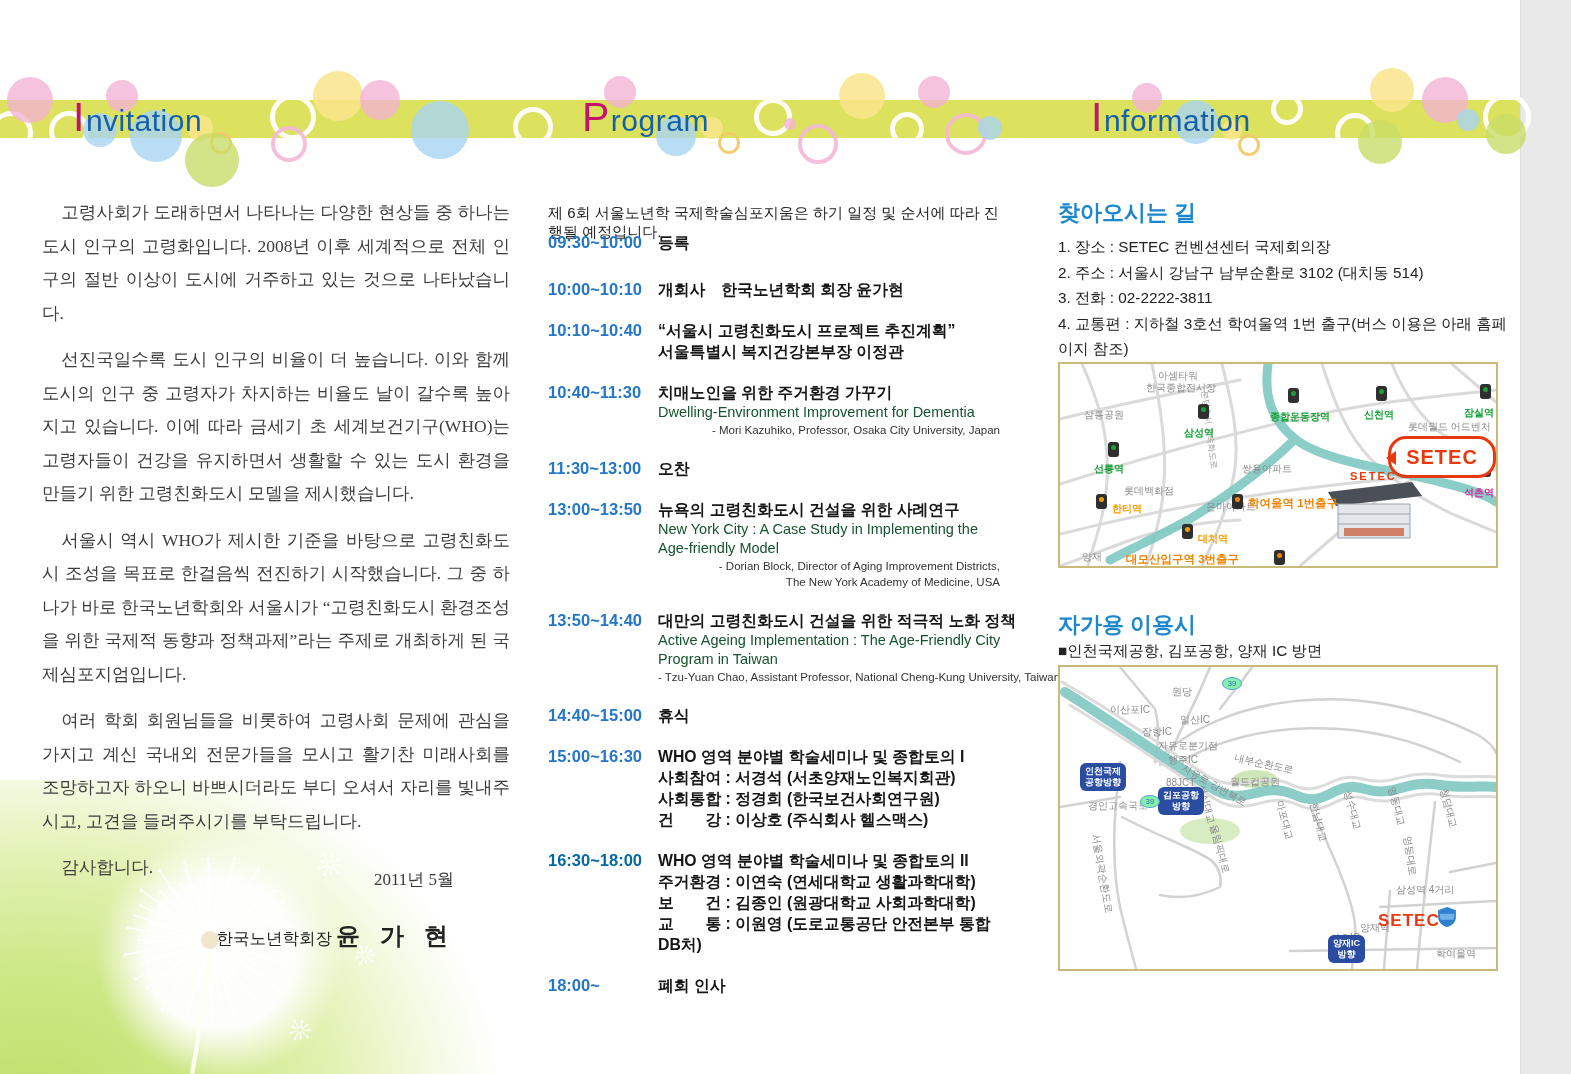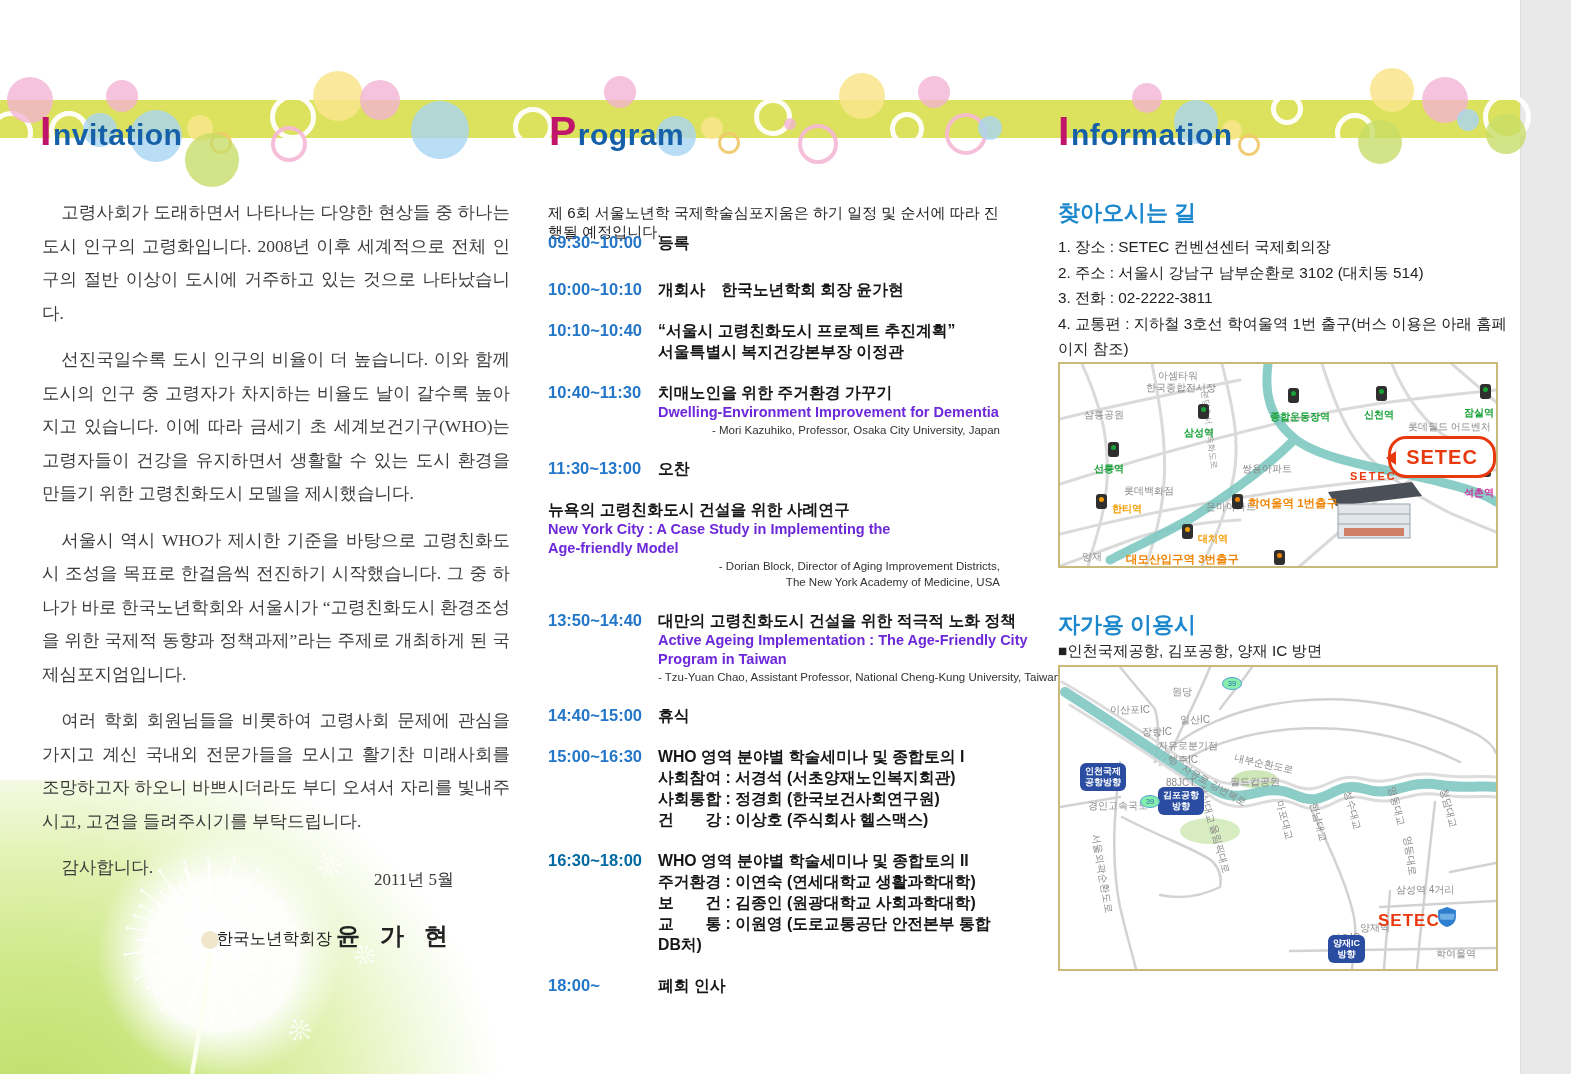--- a/index.html
+++ b/index.html
@@ -8,22 +8,22 @@
   
   .band{position:absolute;left:0;top:100px;width:1520px;height:38px;background:#dde25e;z-index:1;}
   .circle{position:absolute;border-radius:50%;z-index:2;}
   .c-pink{background:rgba(242,178,212,.78);}
   .c-yellow{background:rgba(249,229,139,.85);}
   .c-blue{background:rgba(168,213,241,.8);}
   .c-green{background:rgba(198,221,102,.78);}
   .c-ring-white{border:5px solid rgba(255,255,255,.95);}
   .c-ring-pink{border:4px solid rgba(244,184,214,.9);}
   .c-ring-yellow{border:3px solid rgba(240,201,110,.95);}
-  .band-title{position:absolute;top:108px;z-index:3;font-weight:bold;color:#1560a8;
-              font-size:30px;letter-spacing:.5px;white-space:nowrap;}
+  .band-title{position:absolute;top:94px;z-index:3;font-weight:normal;color:#1560a8;
+              font-size:30px;letter-spacing:.5px;white-space:nowrap;margin-left:33px;}
   .band-title .first{font-size:41px;color:#c0156b;margin-right:1px;}
   
   .fold-strip{position:absolute;left:1520px;top:0;width:51px;height:1074px;background:#e9e9e9;border-left:1px solid #dedede;z-index:0;}
   
   .dandelion-bg{position:absolute;left:0;top:780px;width:560px;height:294px;z-index:0;
     background:
       radial-gradient(ellipse 560px 460px at 6% 112%, #bfdf6a 0%, #cde886 30%, #e2f2b4 55%, #f4fae4 72%, rgba(255,255,255,0) 84%);}
   .dandelion-glow{position:absolute;left:95px;top:830px;width:250px;height:250px;z-index:0;border-radius:50%;
       background:radial-gradient(circle, rgba(255,255,255,.95) 0 42%, rgba(255,255,255,0) 70%);}
   .invite-text{position:absolute;left:42px;top:196px;width:468px;z-index:4;
@@ -37,21 +37,21 @@
   .invite-sign .role{font-size:16.5px;}
   .invite-sign .name{font-size:24px;letter-spacing:7px;font-weight:bold;}
   
   .prog-intro{position:absolute;left:548px;top:204px;width:460px;font-size:15px;color:#222;z-index:4;}
   .schedule{position:absolute;left:548px;top:232px;width:452px;z-index:4;}
   .sched-item{display:flex;margin-bottom:20px;}
   .sched-item.first{margin-bottom:26px;}
   .sched-time{flex:0 0 110px;font-weight:bold;font-size:16.5px;color:#2476c8;line-height:21px;}
   .sched-lines{flex:1;}
   .line-ko{font-size:15.8px;font-weight:bold;color:#161616;line-height:21px;}
-  .line-en{font-size:14.5px;font-weight:bold;color:#6d28d9;line-height:19px;}
+  .line-en{font-size:14.5px;font-weight:normal;color:#14532d;line-height:19px;}
   .line-sp{font-size:11.5px;color:#333;line-height:16px;}
   .line-sp.right{text-align:right;}
   .line-sp.left{white-space:nowrap;}
   
   .info-h{position:absolute;left:1058px;width:440px;font-size:22px;font-weight:bold;color:#1b87cc;z-index:4;}
   .info-h1{top:198px;}
   .info-h2{top:610px;}
   .info-list{position:absolute;left:1058px;top:234px;width:450px;font-size:15.3px;color:#222;line-height:25.5px;z-index:4;}
   .info-car-sub{position:absolute;left:1058px;top:641px;width:440px;font-size:15.3px;color:#222;z-index:4;}
   .mapbox{position:absolute;left:1058px;width:436px;background:#fff;border:2px solid #c9ba7a;z-index:4;overflow:hidden;}
@@ -437,20 +437,21 @@
         <div class="line-sp right">- Mori Kazuhiko, Professor, Osaka City University, Japan</div>
       </div>
     </div>
     <div class="sched-item">
       <div class="sched-time" style="color: rgb(36, 118, 200);">11:30~13:00</div>
       <div class="sched-lines">
         <div class="line-ko">오찬</div>
       </div>
     </div>
     <div class="sched-item">
+      <div class="sched-time" style="color: rgb(36, 118, 200);">13:00~13:50</div>
       <div class="sched-lines">
         <div class="line-ko">뉴욕의 고령친화도시 건설을 위한 사례연구</div>
         <div class="line-en">New York City : A Case Study in Implementing the</div>
         <div class="line-en">Age-friendly Model</div>
         <div class="line-sp right">- Dorian Block, Director of Aging Improvement Districts,</div>
         <div class="line-sp right">The New York Academy of Medicine, USA</div>
       </div>
     </div>
     <div class="sched-item">
       <div class="sched-time" style="color: rgb(36, 118, 200);">13:50~14:40</div>

